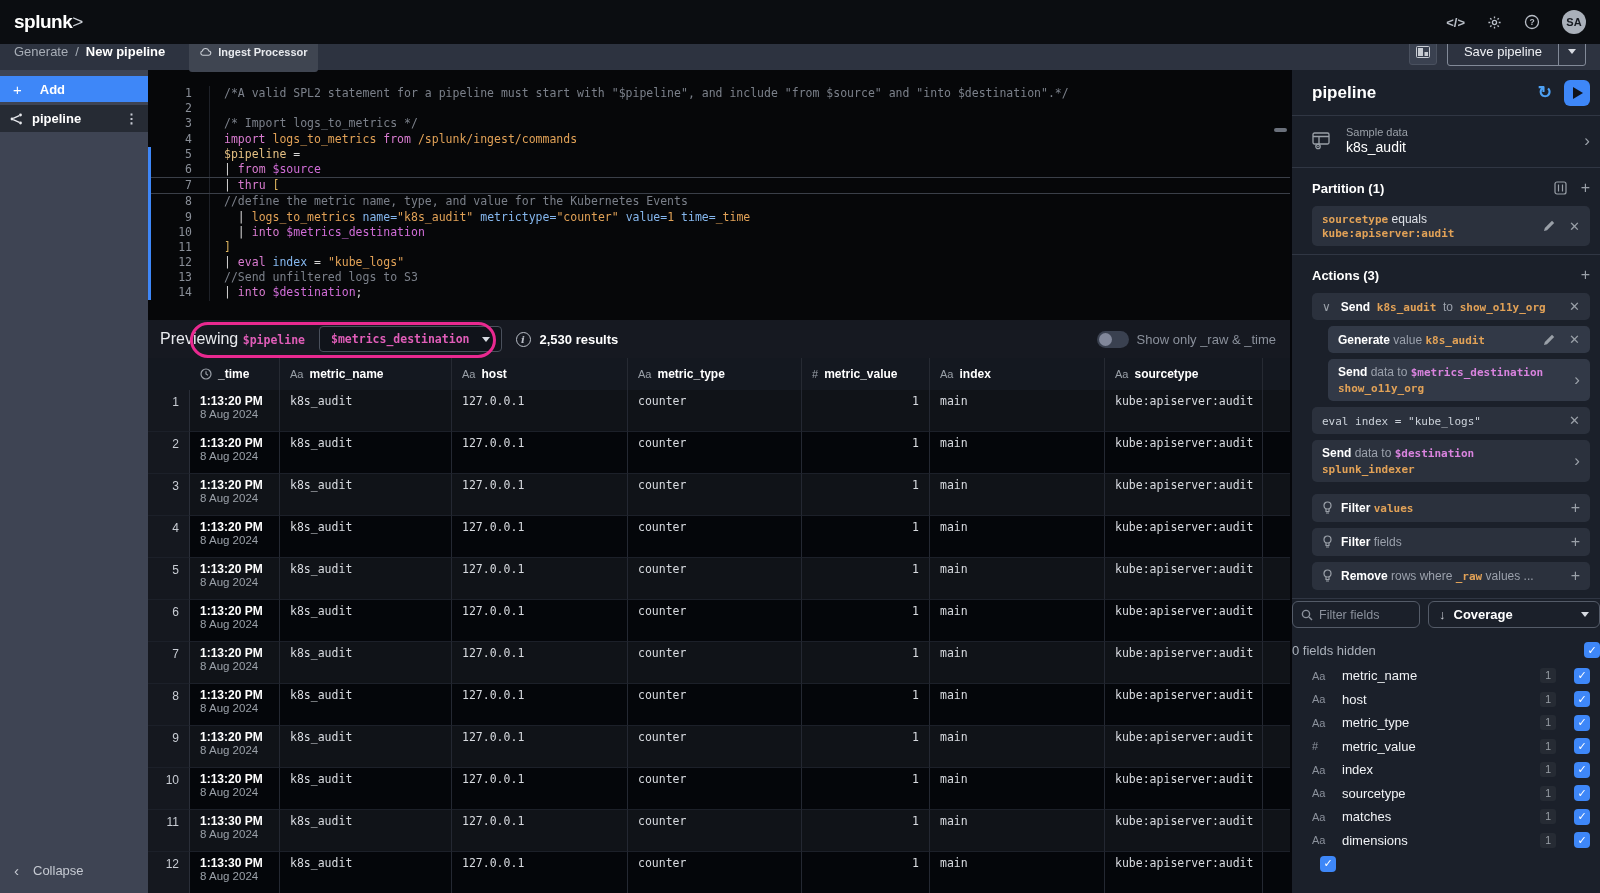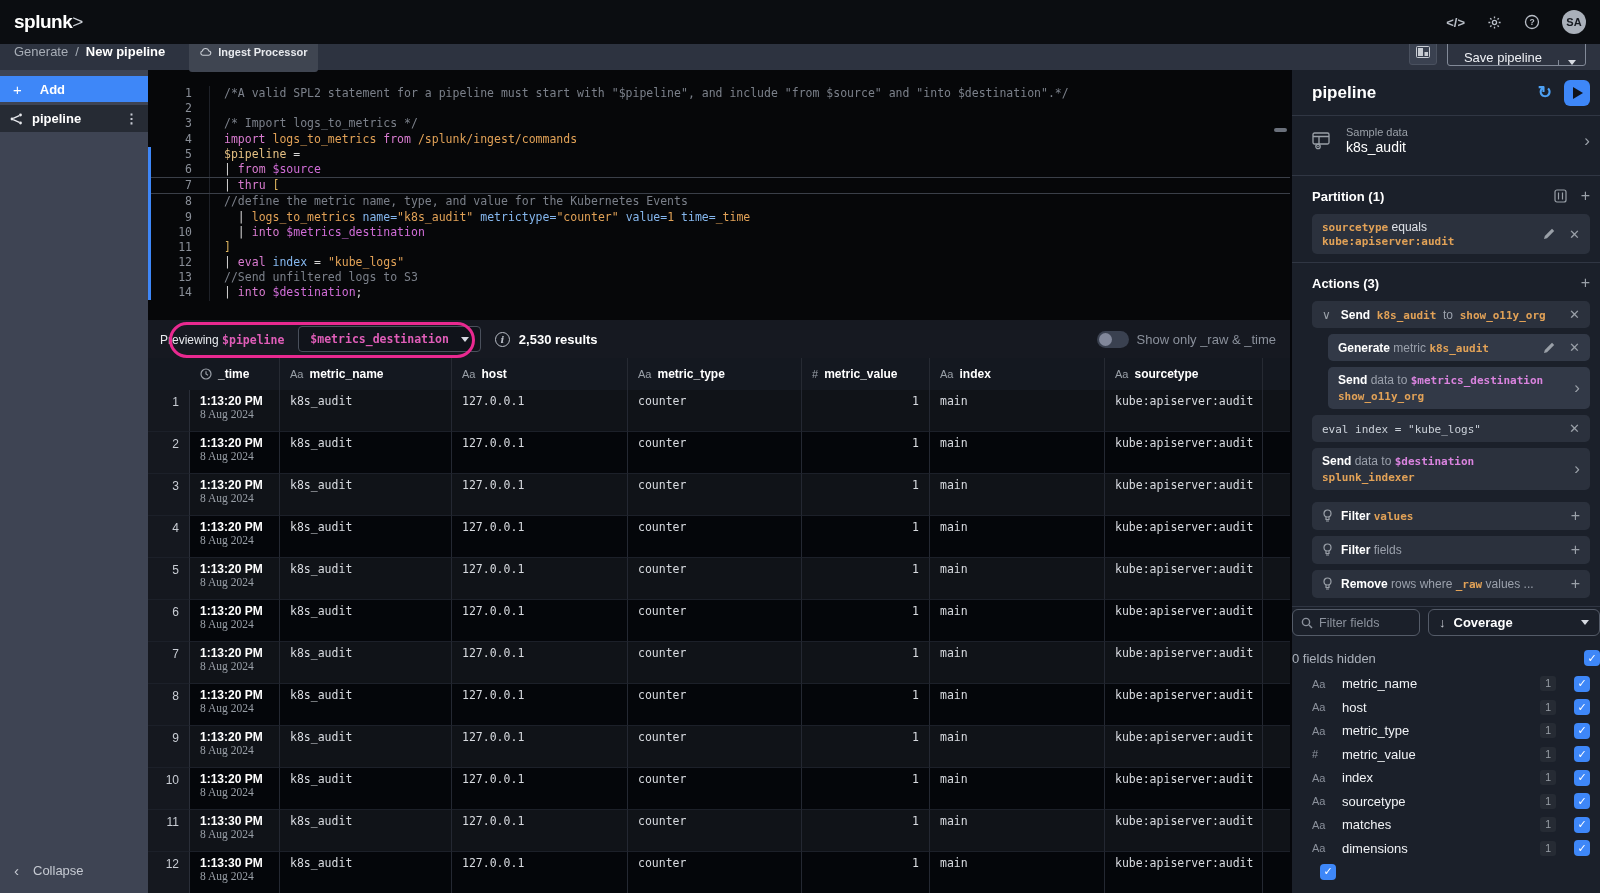--- a/index.html
+++ b/index.html
@@ -20,21 +20,21 @@
   
   .toolbar { position:absolute; left:0; top:33px; width:1600px; height:37px; background:#2d3340;
     display:flex; align-items:center; padding:0 14px; z-index:29; }
   .crumb { font-size:13px; color:#a7adb6; display:flex; gap:7px; align-items:center; }
   .crumb .cur { color:#fff; font-weight:700; }
   .badge { margin-left:24px; background:#3f4551; border-radius:3px; height:40px; padding:0 10px;
     display:flex; align-items:center; gap:6px; color:#e8eaee; font-size:11px; font-weight:700; }
   .toolbar-right { margin-left:auto; display:flex; align-items:center; gap:10px; }
   .sq-btn { width:28px; height:26px; background:#3a4150; border:1px solid #4a515f; border-radius:3px;
     display:flex; align-items:center; justify-content:center; cursor:pointer; }
-  .split-btn { display:flex; height:28px; border:1px solid #828a98; border-radius:3px; overflow:hidden;align-items:flex-end; }
+  .split-btn { display:flex; height:28px; border:1px solid #828a98; border-radius:3px; overflow:hidden; }
   .split-btn .lbl { padding:0 16px; display:flex; align-items:center; color:#eef0f4;
     font-size:13px; font-weight:400; cursor:pointer; }
   .split-btn .caret { width:27px; border-left:1px solid #828a98; display:flex; align-items:center;
     justify-content:center; cursor:pointer; }
   .caret-down { width:0; height:0; border-left:4px solid transparent; border-right:4px solid transparent;
     border-top:5px solid #d7dbe2; }
 
   
   .sidebar { position:absolute; left:0; top:70px; width:148px; height:823px; background:#3e4453; z-index:20; }
   .add-btn { height:26px; background:#3e87f8; color:#fff; display:flex; align-items:center;
@@ -60,21 +60,21 @@
   .cl.cur { border-top:1px solid #3a3f48; border-bottom:1px solid #3a3f48; height:17.2px; line-height:15.2px; }
   .c-cm { color:#7b808a; } .c-kw { color:#d97bd0; } .c-fn { color:#e2a257; } .c-str { color:#e2a257; }
   .c-num { color:#e2a257; } .c-var { color:#d16dd8; } .c-pv { color:#e5c083; } .c-param { color:#85b7ee; }
   .c-txt { color:#d6d6d6; } .c-brk { color:#ddb45f; }
   .blue-bar { position:absolute; left:0; top:77px; width:3px; height:153px; background:#3e87f8; }
   .scroll-dash { position:absolute; right:3px; top:58px; width:13px; height:4px; background:#6a707b; border-radius:2px; }
 
   
   .previewbar { position:absolute; left:0; top:250px; width:1142px; height:38px; background:#161921;
     display:flex; align-items:center; padding:0 12px; }
-  .pw { color:#e8eaee; font-size:12px; } 
+  .pw { color:#e8eaee; font-size:16px; } 
   .pk { color:#e05db8; font-family:"DejaVu Sans Mono", monospace; font-size:11.5px; font-weight:700; }
   .dest-dd { margin-left:14px; height:26px; background:#10131a; border:1px solid #4a505c; border-radius:4px;
     display:flex; align-items:center; gap:12px; padding:0 11px; cursor:pointer; }
   .pink-box { position:absolute; left:2px; top:-17px; width:306px; height:36px; border:3px solid #e92990;
     border-radius:18px; pointer-events:none; z-index:10; }
   .info-i { margin-left:14px; width:15px; height:15px; border:1px solid #b9bec7; border-radius:50%;
     color:#b9bec7; font-size:10px; font-weight:700; display:flex; align-items:center; justify-content:center;
     font-family:"DejaVu Serif", serif; font-style:italic; }
   .results { margin-left:9px; color:#fff; font-size:13px; font-weight:700; }
   .toggle-wrap { margin-left:auto; display:flex; align-items:center; gap:8px; padding-right:2px; }
@@ -92,37 +92,37 @@
   .tbody { position:absolute; left:0; top:320px; width:1142px; height:503px; overflow:hidden; }
   .tr { height:42px; }
   .tr.odd .td { background:#101318; }
   .tr.even .td { background:#04060a; }
   .td { border-right:1px solid #242832; border-bottom:1px solid #1c2029; padding:4px 10px;
     font-family:"DejaVu Sans Mono", monospace; font-size:11.5px; color:#d8dbe0; overflow:hidden; }
   .td.gut { background:#15181f !important; border-right:1px solid #2a2e38; color:#c9cdd4;
     font-family:"Liberation Sans", sans-serif; font-size:12px; text-align:right; padding-top:5px; }
   .td.timec { font-family:"Liberation Sans", sans-serif; }
   .td .t1 { color:#fff; font-size:12px; font-weight:700; white-space:nowrap; }
-  .td .t2 { color:#9aa0a8; font-size:11.5px; white-space:nowrap;font-family:Liberation Serif, serif; }
+  .td .t2 { color:#9aa0a8; font-size:11.5px; white-space:nowrap; }
   .td.numc { text-align:right; }
   .td.filler { border-right:none; }
 
   
   .panel { position:absolute; left:1292px; top:70px; width:308px; height:823px; background:#1b202a;
     color:#e8eaee; overflow:hidden; }
   .p-pad { padding-left:20px; padding-right:10px; }
   .p-head { height:46px; display:flex; align-items:center; border-bottom:1px solid #303643; }
   .p-title { font-size:17px; font-weight:700; color:#fff; }
   .p-head .hicons { margin-left:auto; display:flex; align-items:center; gap:12px; }
   .sync { color:#4da1f5; font-size:17px; font-weight:700; cursor:pointer; }
   .play-btn { width:26px; height:26px; background:#3e87f8; border-radius:6px; display:flex;
     align-items:center; justify-content:center; cursor:pointer; }
   .play-tri { width:0; height:0; border-top:6px solid transparent; border-bottom:6px solid transparent;
     border-left:10px solid #10131a; margin-left:2px; }
-  .p-sample { display:flex; align-items:center; gap:12px; padding-top:10px; padding-bottom:20px;
+  .p-sample { display:flex; align-items:center; gap:12px; padding-top:10px; padding-bottom:12px;
     border-bottom:1px solid #303643; cursor:pointer; }
   .samp-label { font-size:11px; color:#9aa0a8; }
   .samp-value { font-size:14px; color:#fff; margin-top:1px; }
   .chev-r { margin-left:auto; color:#9aa0a8; font-size:17px; }
   .sec-head { display:flex; align-items:center; padding-top:12px; padding-bottom:10px; }
   .sec-head .t { font-size:13px; font-weight:700; color:#fff; }
   .sec-head .icons { margin-left:auto; display:flex; gap:14px; color:#9aa0a8; align-items:center; }
   .plus-i { font-size:16px; color:#9aa0a8; cursor:pointer; line-height:1; }
   .card { background:#2b313d; border-radius:5px; padding:6px 10px; display:flex; align-items:center;
     gap:8px; margin-bottom:6px; font-size:12px; cursor:pointer; }
@@ -553,21 +553,21 @@
     </div>
     <div class="p-pad">
       <div class="card">
         <span class="chevdn">∨</span>
         <span><span class="sb">Send</span><span class="mo"> k8s_audit </span><span class="sg">to</span><span class="mo"> show_o11y_org</span></span>
         <span class="right">
             <span class="x-i">✕</span>
           </span>
       </div>
       <div class="card child">
-        <span><span class="sb">Generate</span><span class="sg"> metric </span><span class="mo">k8s_audit</span></span>
+        <span><span class="sb">Generate</span><span class="sg"> value </span><span class="mo">k8s_audit</span></span>
         <span class="right">
           <span class="pencil-i">
             <svg width="12" height="12" viewBox="0 0 12 12" fill="#9aa0a8">
                 <path d="M1 11l0.8-3L9 0.8 11.2 3 4 10.2 1 11z"></path>
               </svg>
           </span>
           <span class="x-i">✕</span>
         </span>
       </div>
       <div class="card child">

